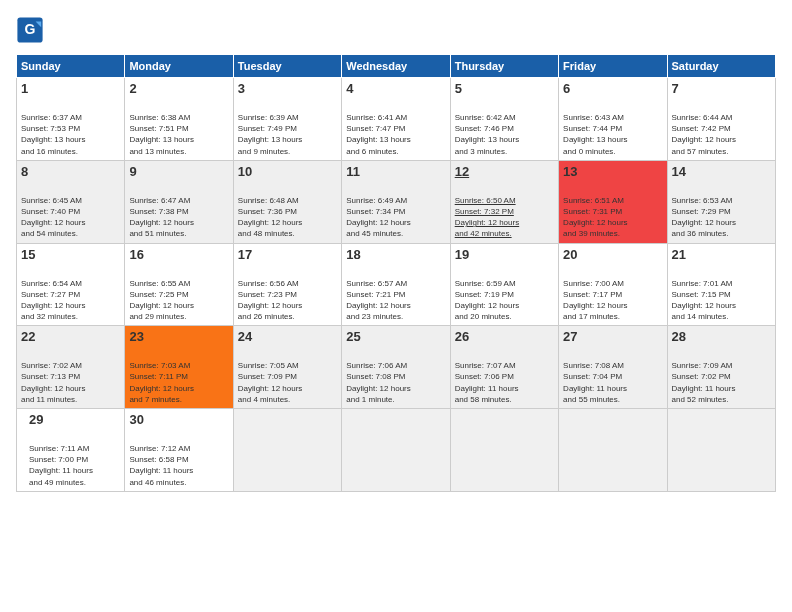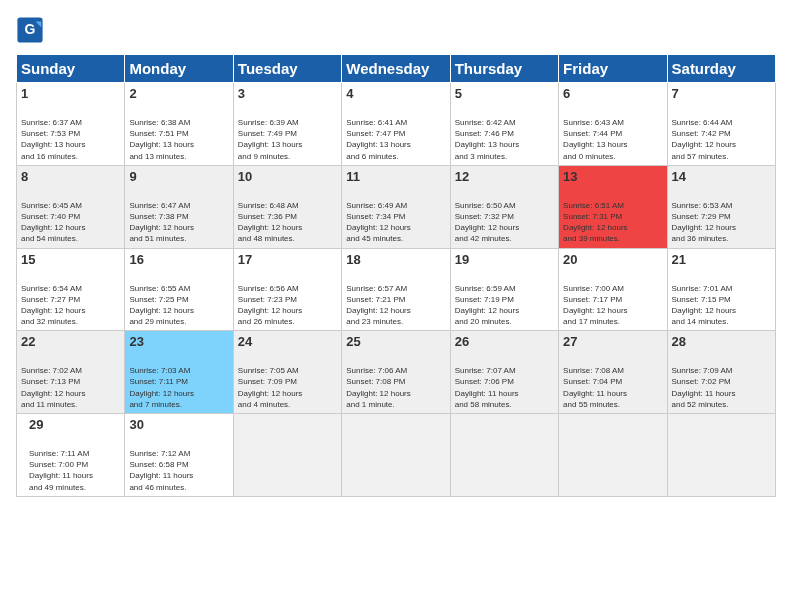--- a/index.html
+++ b/index.html
@@ -44,21 +44,21 @@
       color: #555;
     }
     table {
       width: 100%;
       border-collapse: collapse;
       table-layout: fixed;
     }
     th {
       background: #1a5fa8;
       color: #fff;
-      font-size: 15px;
+      font-size: 11px;
       font-weight: bold;
       text-align: left;
       padding: 5px 4px;
       border: 1px solid #fff;
     }
     td {
       vertical-align: top;
       border: 1px solid #ccc;
       padding: 3px 4px;
       font-size: 8.5px;
@@ -197,21 +197,21 @@
 Daylight: 12 hours
 and 48 minutes.</div>
           </td>
           <td style="background: rgb(239, 239, 239);">
             <span class="day-num">11</span>
             <div class="day-info" style="white-space: pre-line;">Sunrise: 6:49 AM
 Sunset: 7:34 PM
 Daylight: 12 hours
 and 45 minutes.</div>
           </td>
-          <td style="background: rgb(239, 239, 239);">
+          <td style="background: rgb(239, 239, 239); text-decoration: underline;">
             <span class="day-num">12</span>
             <div class="day-info" style="white-space: pre-line;">Sunrise: 6:50 AM
 Sunset: 7:32 PM
 Daylight: 12 hours
 and 42 minutes.</div>
           </td>
           <td style="background: #ef4444;">
             <span class="day-num">13</span>
             <div class="day-info" style="white-space: pre-line;">Sunrise: 6:51 AM
 Sunset: 7:31 PM
@@ -278,21 +278,21 @@
           </td>
         </tr>
         <tr style="background: rgb(239, 239, 239);">
           <td style="background: rgb(239, 239, 239);">
             <span class="day-num">22</span>
             <div class="day-info" style="white-space: pre-line;">Sunrise: 7:02 AM
 Sunset: 7:13 PM
 Daylight: 12 hours
 and 11 minutes.</div>
           </td>
-          <td style="background: #7dd3fc;">
+          <td style="background: #f97316;">
             <span class="day-num">23</span>
             <div class="day-info" style="white-space: pre-line;">Sunrise: 7:03 AM
 Sunset: 7:11 PM
 Daylight: 12 hours
 and 7 minutes.</div>
           </td>
           <td style="background: rgb(239, 239, 239);">
             <span class="day-num">24</span>
             <div class="day-info" style="white-space: pre-line;">Sunrise: 7:05 AM
 Sunset: 7:09 PM

